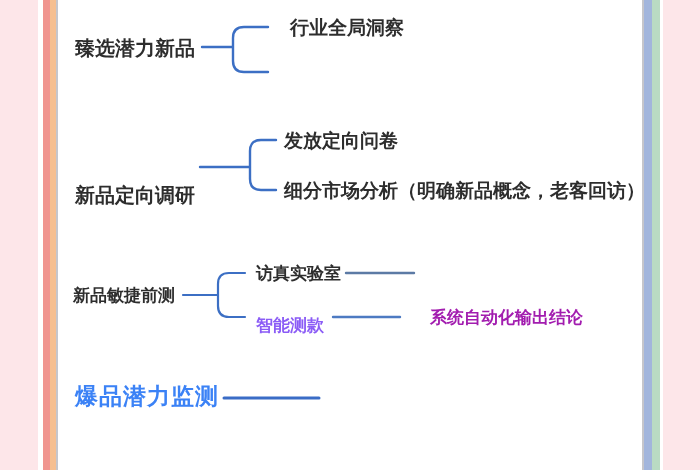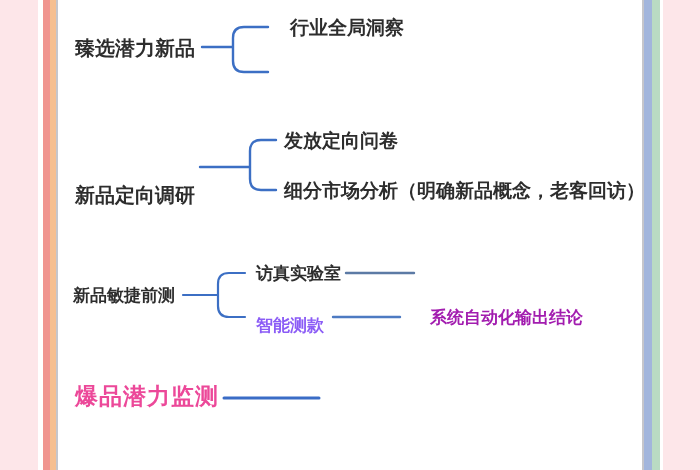--- a/index.html
+++ b/index.html
@@ -66,15 +66,15 @@
 
   <div class="node lvl-parent" style="left: 75px; top: 167px; color: rgb(45, 45, 45); margin-top: 28px;">新品定向调研</div>
   <div class="node lvl-child" style="left: 284px; top: 140px; color: rgb(45, 45, 45);">发放定向问卷</div>
   <div class="node lvl-child" style="left: 284px; top: 190px; color: rgb(45, 45, 45);">细分市场分析（明确新品概念，老客回访）</div>
 
   <div class="node sm" style="left: 256px; top: 273px; color: rgb(45, 45, 45);">访真实验室</div>
   <div class="node sm" style="left: 73px; top: 295px; color: rgb(45, 45, 45);">新品敏捷前测</div>
   <div class="node sm" style="left: 256px; top: 317px; color: #8b5cf6; margin-top: 8px;">智能测款</div>
   <div class="node sm" style="left: 410px; top: 317px; color: #a21caf; margin-left: 20px;">系统自动化输出结论</div>
 
-  <div class="node lg" style="left: 75px; top: 397px; color: #ec4899; text-align: right;">爆品潜力监测</div>
+  <div class="node lg" style="left: 75px; top: 397px; color: #3b82f6; text-align: right;">爆品潜力监测</div>
 
 </div>
 
 </body></html>

